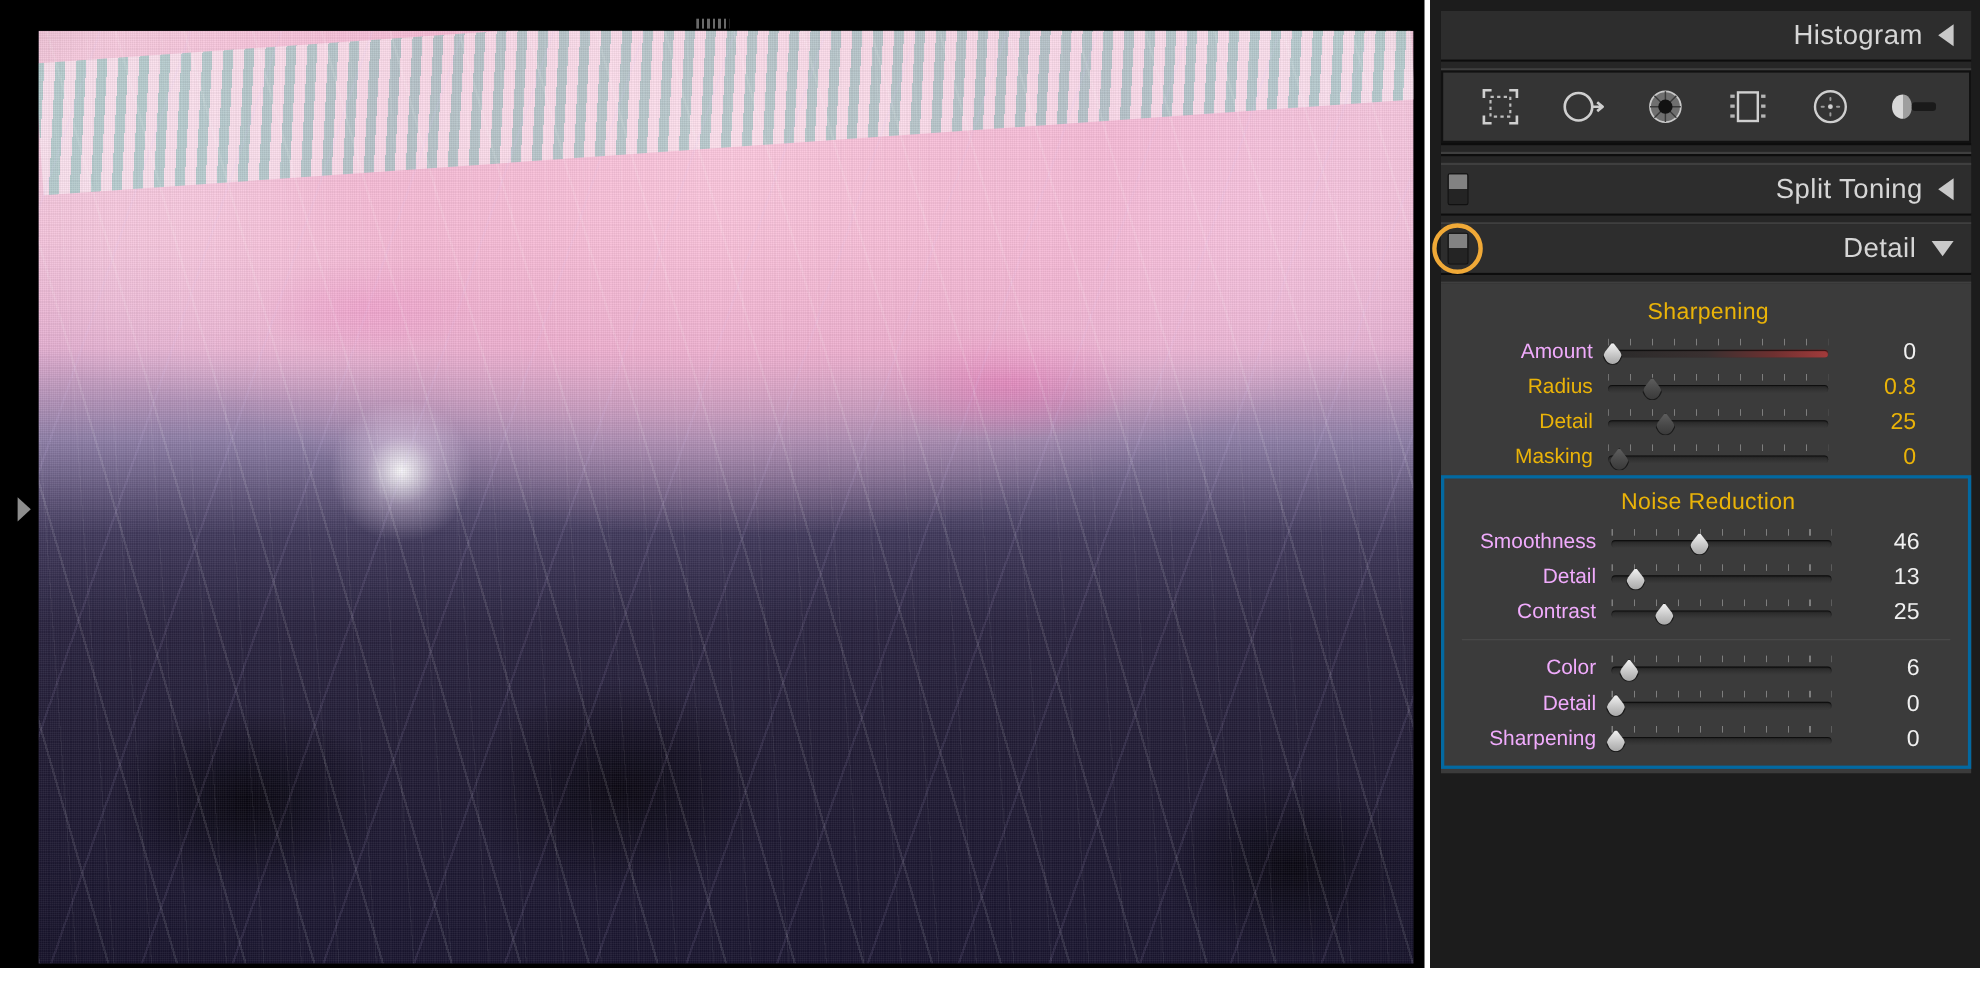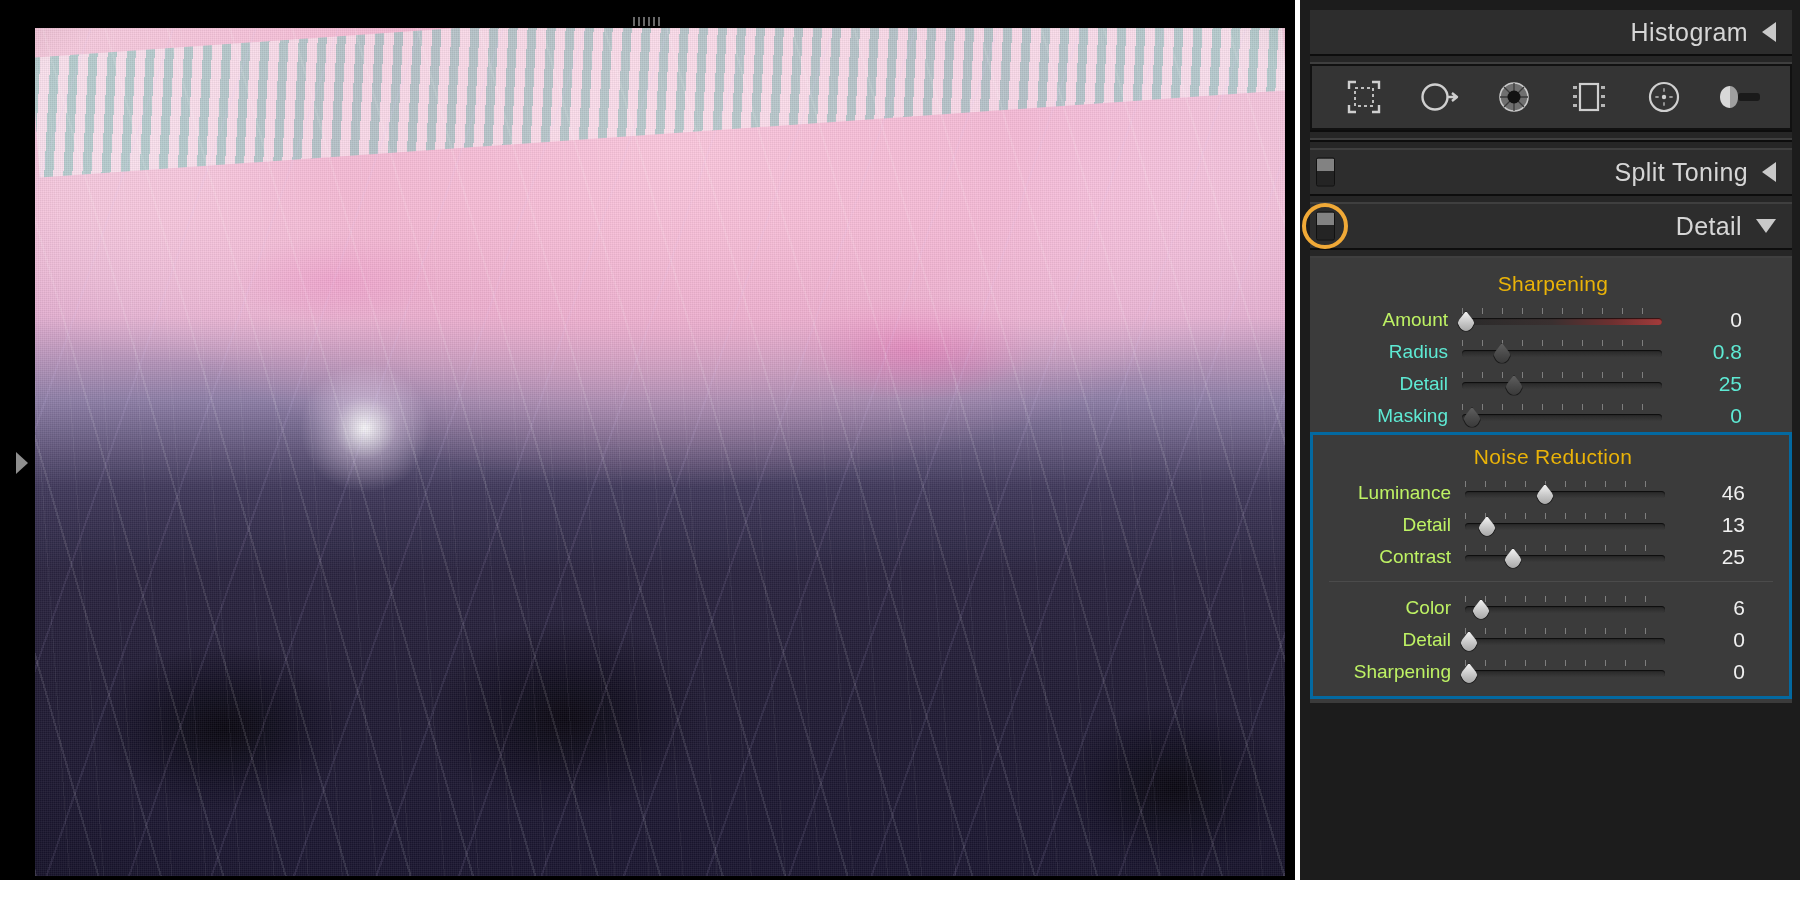--- a/index.html
+++ b/index.html
@@ -186,26 +186,26 @@
   .slider-row {
     display: flex;
     align-items: center;
     height: 32px;
     padding: 0 14px 0 0;
   }
   .slider-label {
     width: 152px;
     text-align: right;
     font-size: 19px;
-    color: #bef264;
+    color: #f0abfc;
     padding-right: 14px;
     white-space: nowrap;
   }
   .slider-row.dim .slider-label,
-  .slider-row.dim .slider-value { color: #5eead4; }
+  .slider-row.dim .slider-value { color: #eab308; }
 
   .track-wrap {
     position: relative;
     width: 200px;
     height: 26px;
   }
   .ticks {
     position: absolute;
     left: 0; right: 0; top: 1px;
     height: 6px;
@@ -418,21 +418,21 @@
                 </div>
               </div>
               <div class="slider-value">0</div>
             </div>
           </div>
 
         <div class="nr-box">
           <div class="sub-title">Noise Reduction</div>
           <div id="nr-lum-rows">
               <div class="slider-row">
-                <div class="slider-label">Luminance</div>
+                <div class="slider-label">Smoothness</div>
                 <div class="track-wrap">
                   <div class="ticks"></div>
                   <div class="track"></div>
                   <div class="knob" style="left: 40%;">
                     <i></i>
                   </div>
                 </div>
                 <div class="slider-value">46</div>
               </div>
               <div class="slider-row">

